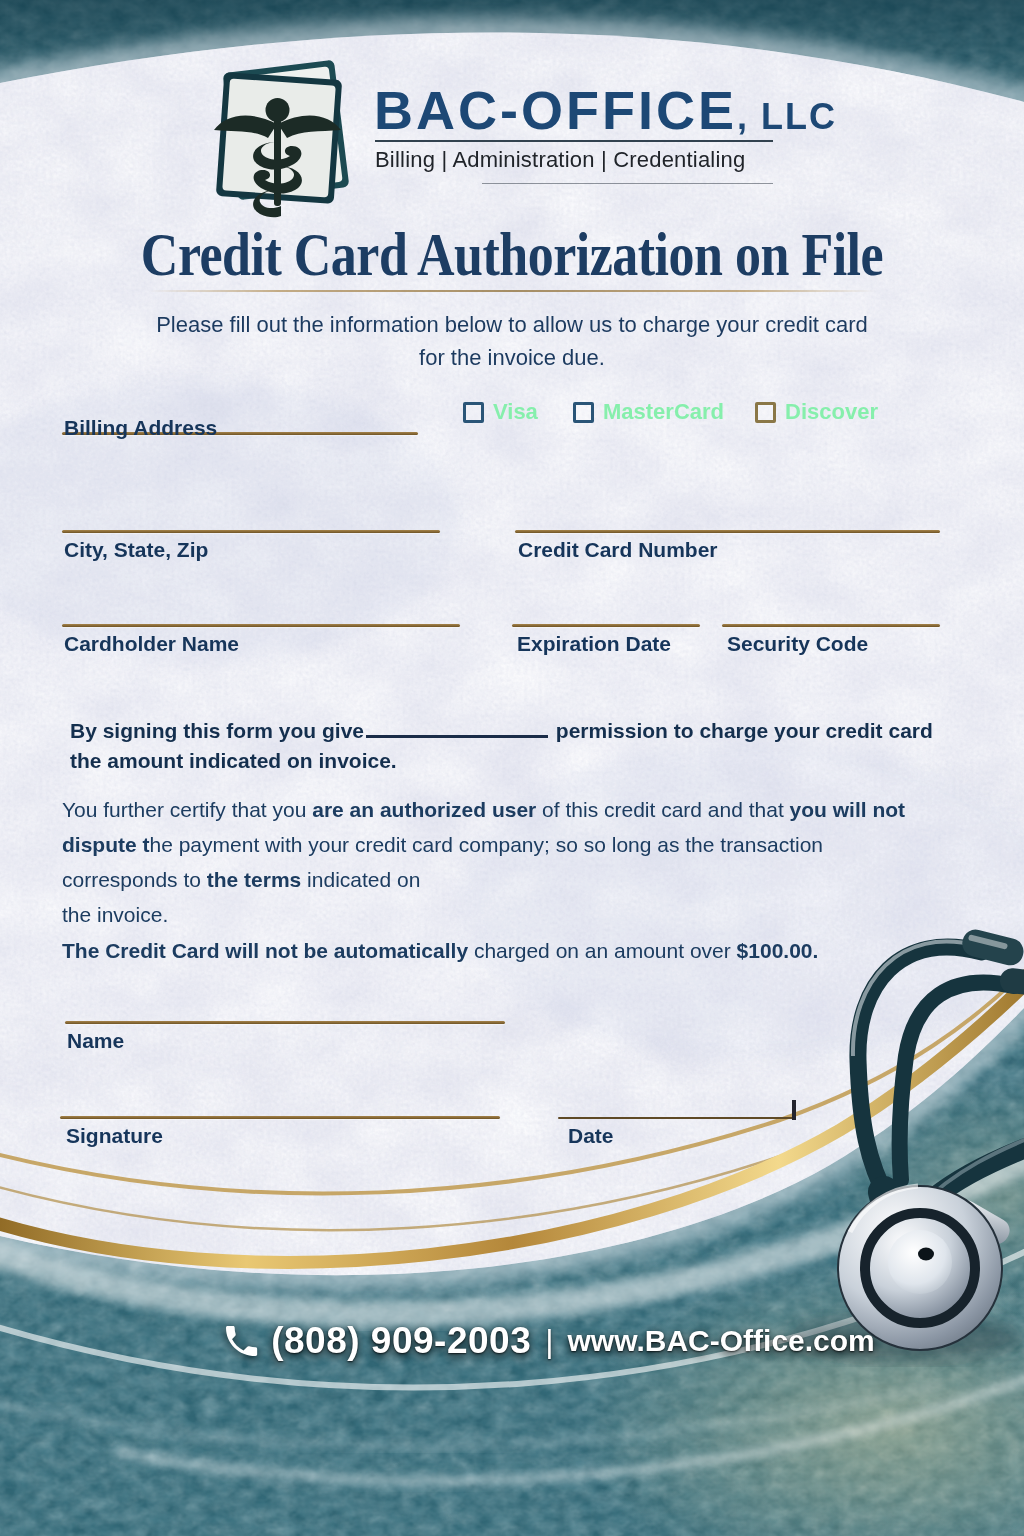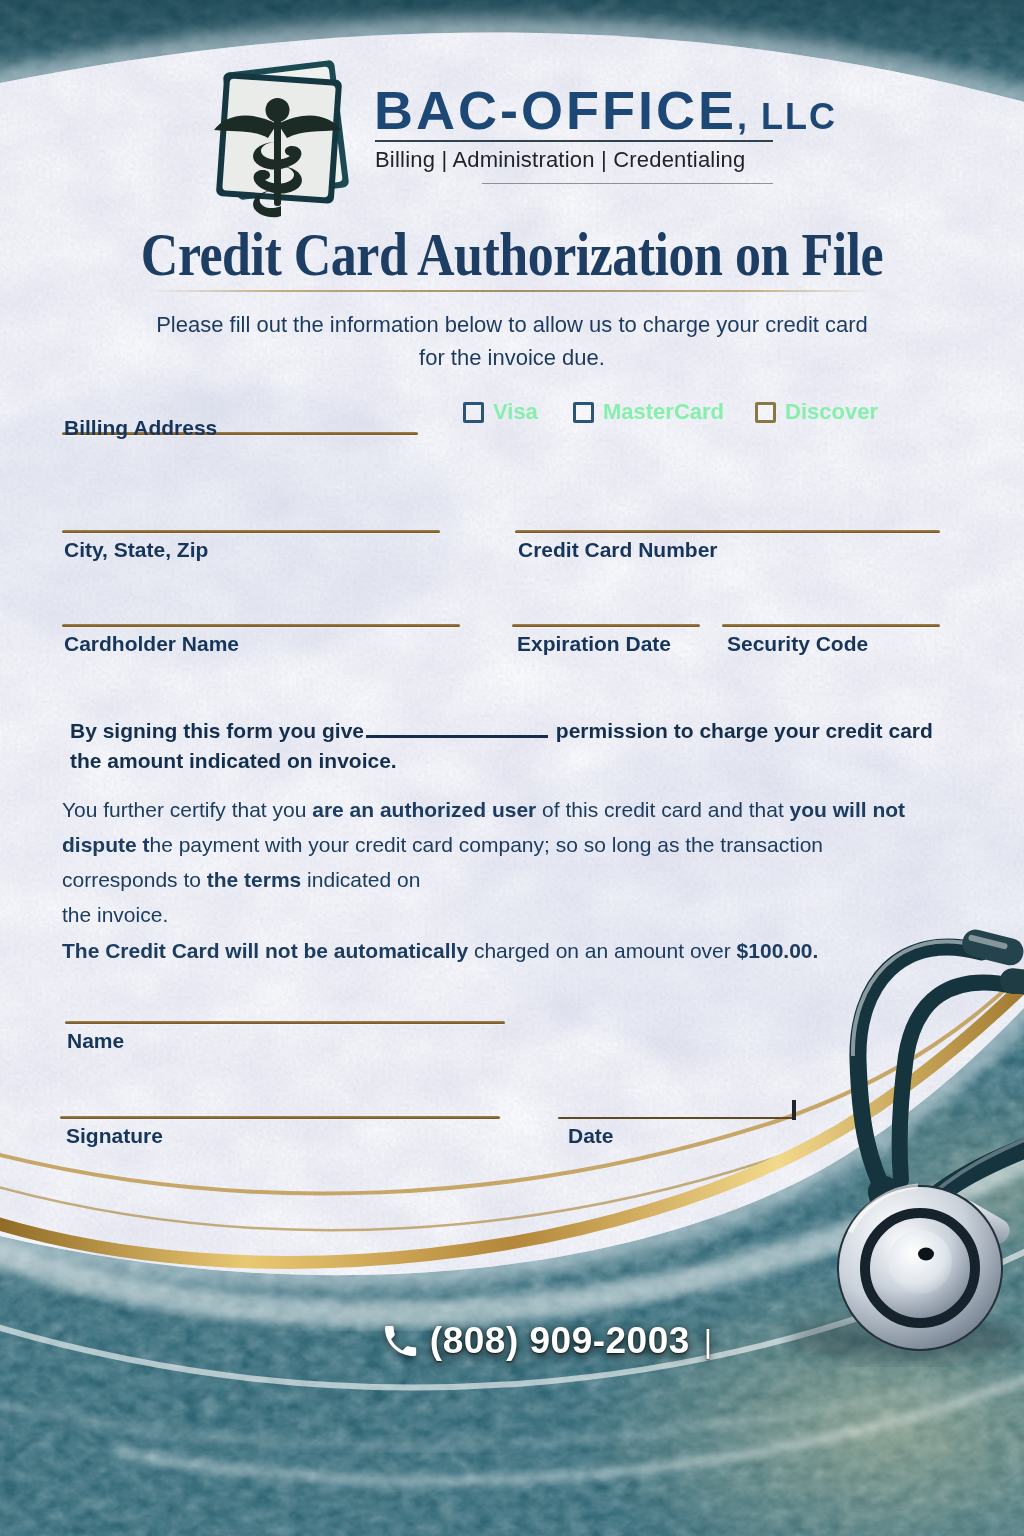--- a/index.html
+++ b/index.html
@@ -241,15 +241,16 @@
   <div class="layer field-line thin" style="left:558px;top:1117px;width:237px;"></div>
   <div class="layer date-tick"></div>
   <div class="field-label layer" style="left:568px;top:1124px;">Date</div>
 
   <div class="layer footer-bar">
     <svg class="phone-icon" viewBox="0 0 24 24">
       <path fill="#ffffff" d="M6.6 10.8c1.5 3 3.9 5.4 6.9 6.9l2.3-2.3c.3-.3.7-.4 1.1-.2 1.2.4 2.5.6 3.8.6.6 0 1 .4 1 1V20c0 .6-.4 1-1 1C10.6 21 3 13.4 3 4c0-.6.4-1 1-1h3.2c.6 0 1 .4 1 1 0 1.3.2 2.6.6 3.8.1.4 0 .8-.2 1.1l-2.3 2.3z"></path>
     </svg>
     <span class="footer-phone">(808) 909-2003</span>
     <span class="footer-sep">|</span>
+    <span class="footer-site">www.BAC-Office.com</span>
   </div>
 
 </div>
 
 </body></html>

